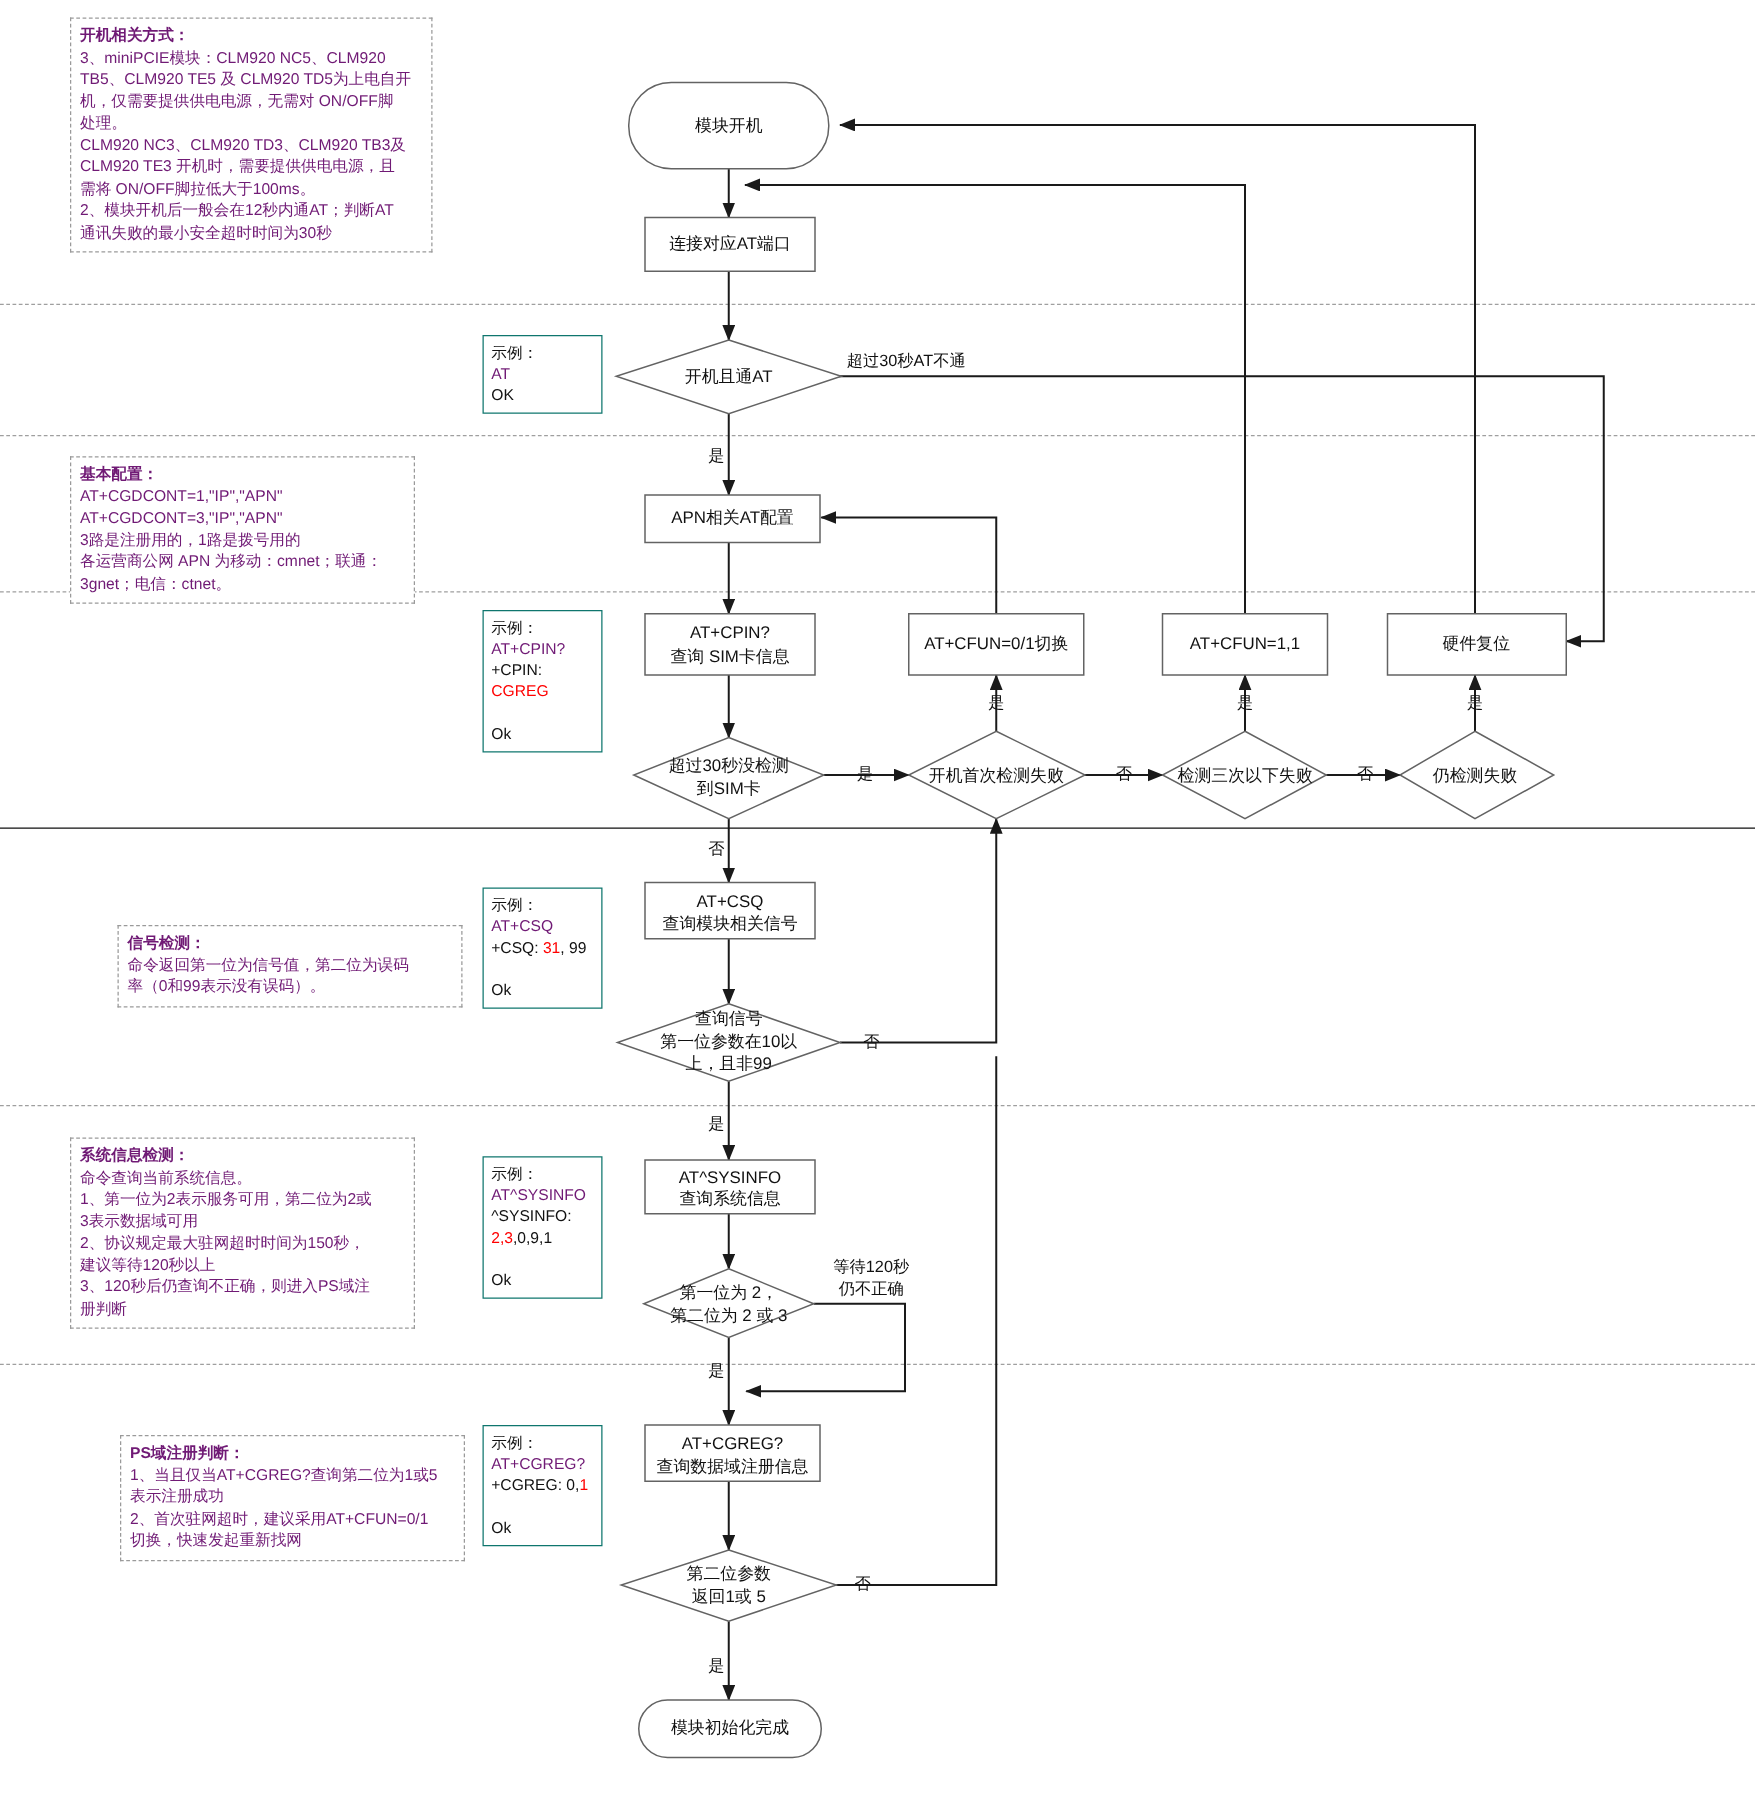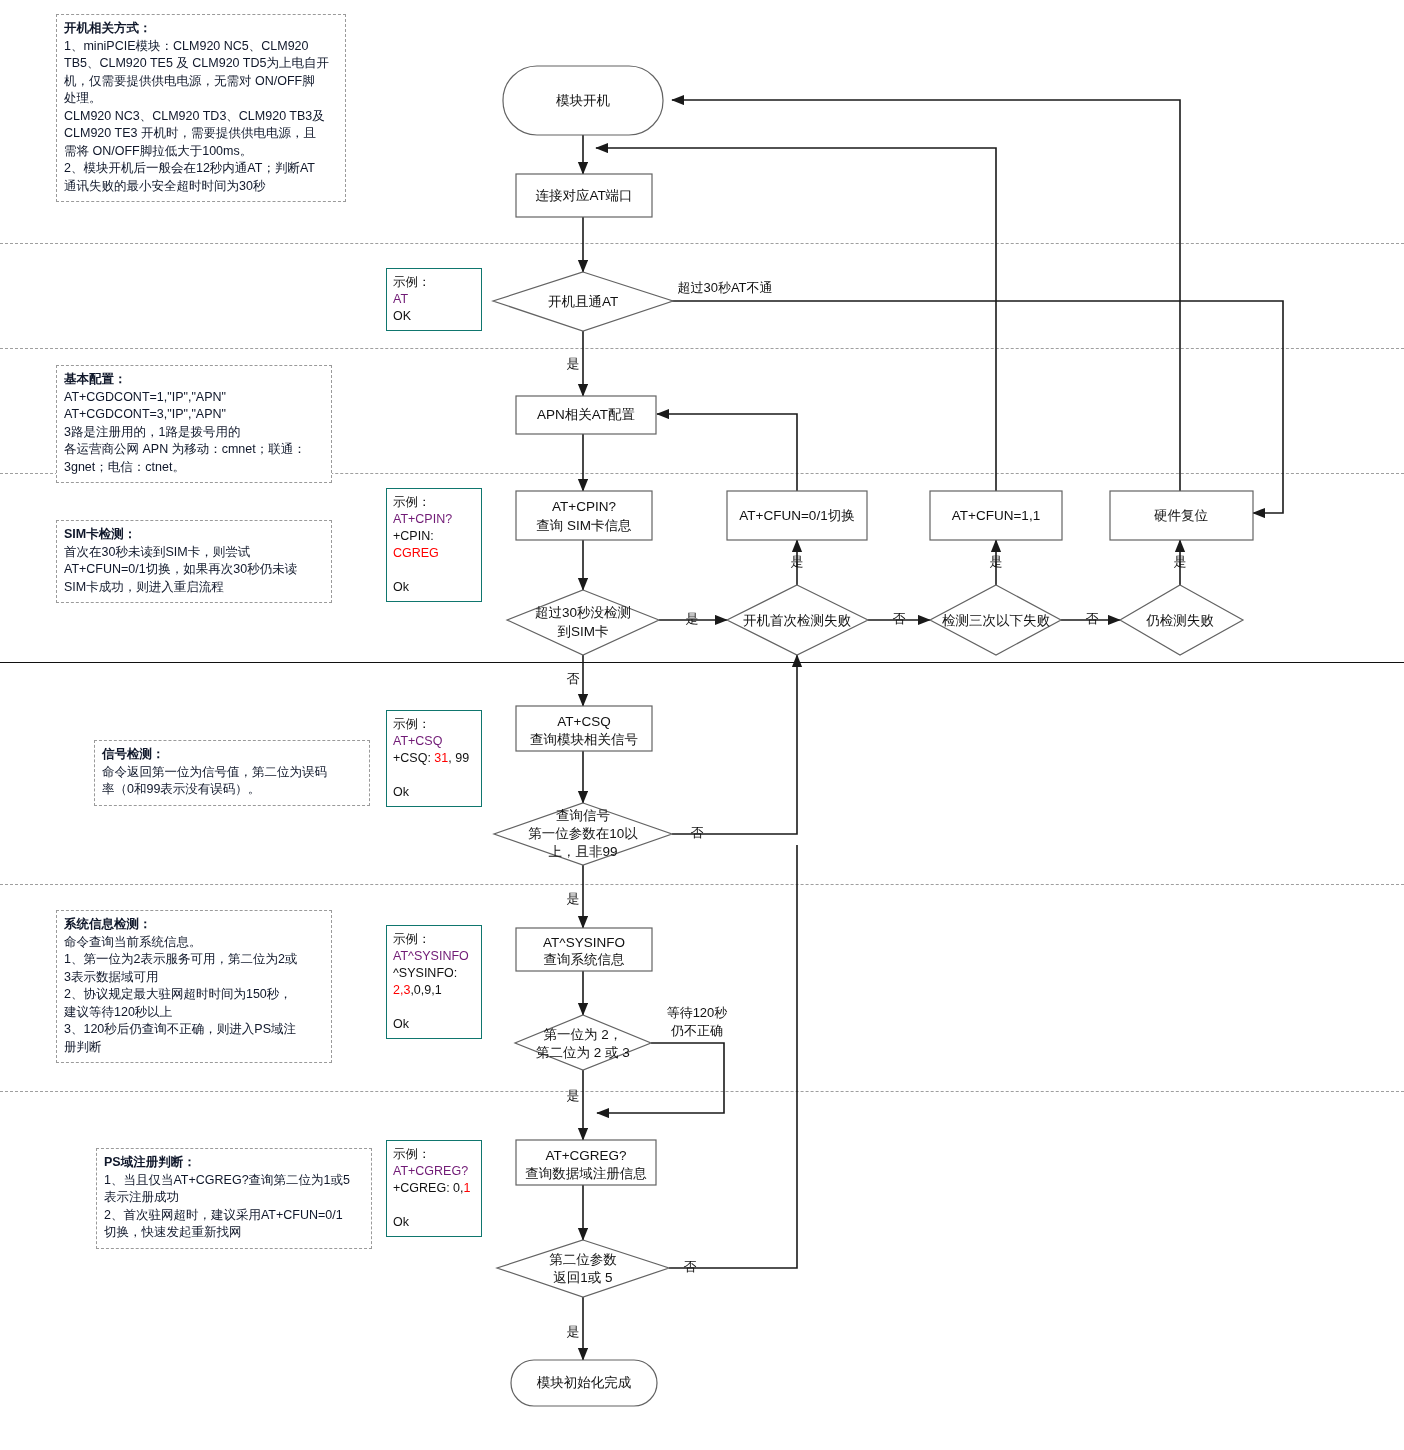--- a/index.html
+++ b/index.html
@@ -25,21 +25,21 @@
     width: 1404px;
     height: 1450px;
   }
   .note {
     position: absolute;
     box-sizing: border-box;
     border: 1px dashed #9a9a9a;
     padding: 5px 7px 6px 7px;
     font-size: 12.5px;
     line-height: 17.5px;
-    color: #0f172a;
+    color: #701a75;
     background: #fff;
   }
   .note b {
     font-weight: bold;
   }
   .example {
     position: absolute;
     box-sizing: border-box;
     border: 1px solid #0f766e;
     padding: 5px 6px;
@@ -98,46 +98,40 @@
 
   <div class="divider" style="top:243px;"></div>
   <div class="divider" style="top:348px;"></div>
   <div class="divider" style="top:473px;"></div>
   <div class="solid-rule" style="top:662px;"></div>
   <div class="divider" style="top:884px;"></div>
   <div class="divider" style="top:1091px;"></div>
 
   <div class="note" style="left:56px; top:14px; width:290px;">
     <b>开机相关方式：</b><br>
-    <span>1、miniPCIE模块：CLM920 NC5、CLM920</span><br>
+    <span>3、miniPCIE模块：CLM920 NC5、CLM920</span><br>
     <span>TB5、CLM920 TE5 及 CLM920 TD5为上电自开</span><br>
     <span>机，仅需要提供供电电源，无需对 ON/OFF脚</span><br>
     <span>处理。</span><br>
     <span>CLM920 NC3、CLM920 TD3、CLM920 TB3及</span><br>
     <span>CLM920 TE3 开机时，需要提供供电电源，且</span><br>
     <span>需将 ON/OFF脚拉低大于100ms。</span><br>
     <span>2、模块开机后一般会在12秒内通AT；判断AT</span><br>
     <span>通讯失败的最小安全超时时间为30秒</span>
   </div>
 
   <div class="note" style="left:56px; top:365px; width:276px;">
     <b>基本配置：</b><br>
     <span>AT+CGDCONT=1,"IP","APN"</span><br>
     <span>AT+CGDCONT=3,"IP","APN"</span><br>
     <span>3路是注册用的，1路是拨号用的</span><br>
     <span>各运营商公网 APN 为移动：cmnet；联通：</span><br>
     <span>3gnet；电信：ctnet。</span>
   </div>
 
-  <div class="note" style="left:56px; top:520px; width:276px;">
-    <b>SIM卡检测：</b><br>
-    <span>首次在30秒未读到SIM卡，则尝试</span><br>
-    <span>AT+CFUN=0/1切换，如果再次30秒仍未读</span><br>
-    <span>SIM卡成功，则进入重启流程</span>
-  </div>
 
   <div class="note" style="left:56px; top:740px; width:276px;margin-left:38px;">
     <b>信号检测：</b><br>
     <span>命令返回第一位为信号值，第二位为误码</span><br>
     <span>率（0和99表示没有误码）。</span>
   </div>
 
   <div class="note" style="left:56px; top:910px; width:276px;">
     <b>系统信息检测：</b><br>
     <span>命令查询当前系统信息。</span><br>

